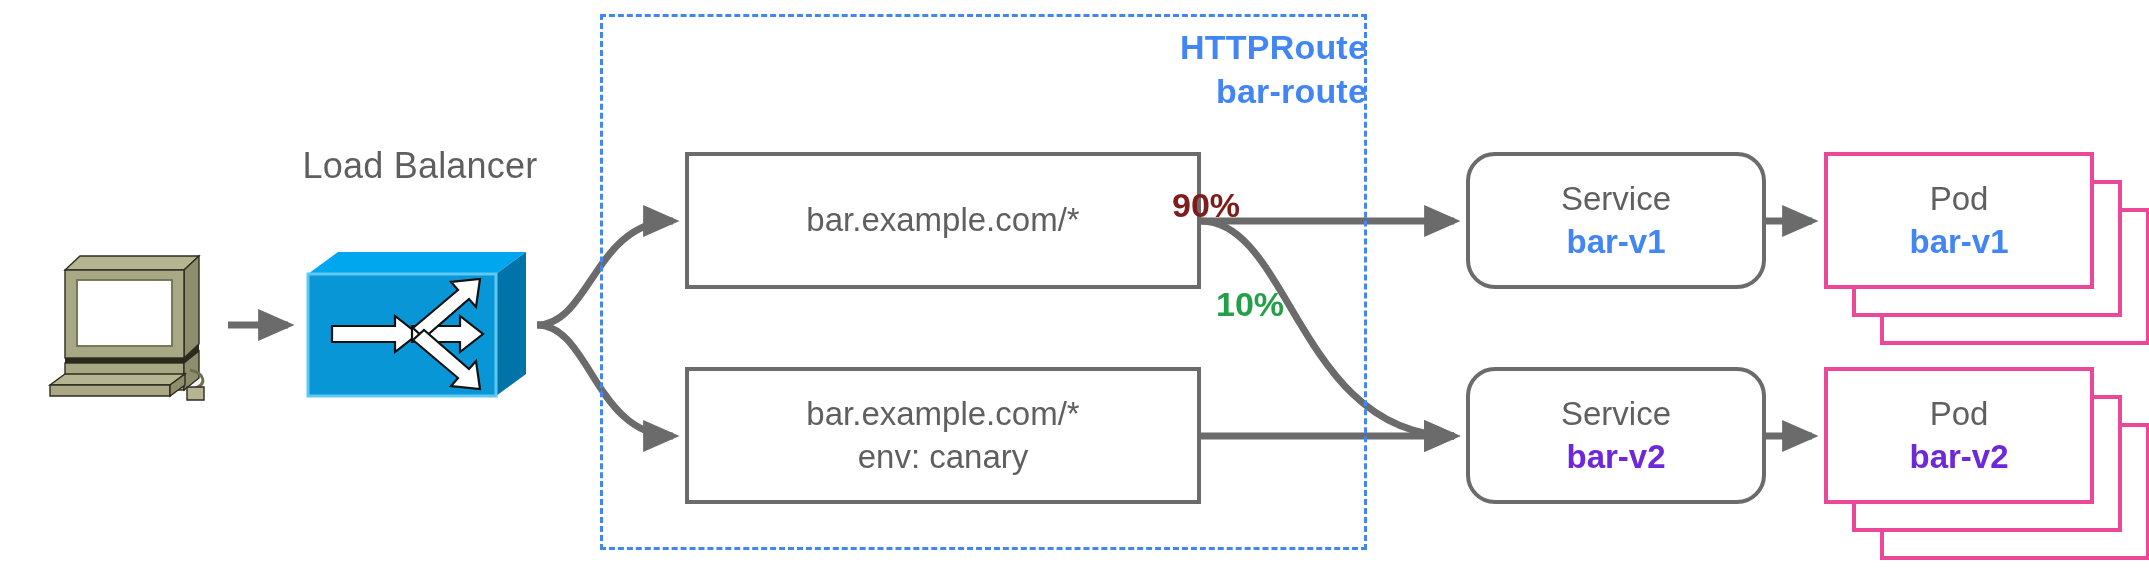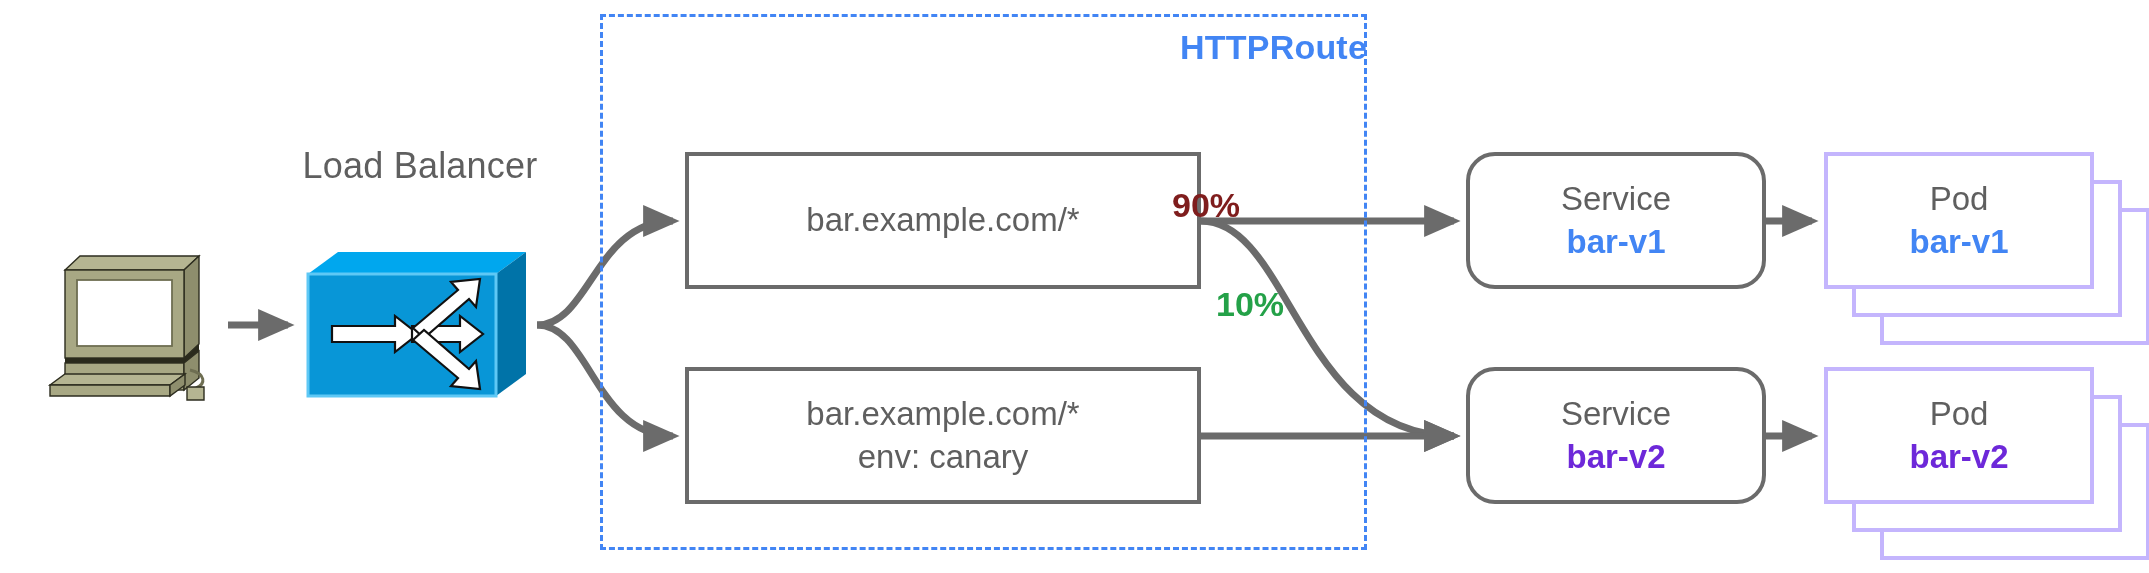--- a/index.html
+++ b/index.html
@@ -88,21 +88,21 @@
     height: 137px;
     z-index: 3;
   }
   #pod-stack-v1 { left: 1824px; top: 152px; }
   #pod-stack-v2 { left: 1824px; top: 367px; }
   .pod-layer {
     position: absolute;
     box-sizing: border-box;
     width: 270px;
     height: 137px;
-    border: 4px solid #c4b5fd;
+    border: 4px solid #ec4899;
     background: #ffffff;
   }
   .pod-layer.back2 { left: 56px; top: 56px; z-index: 1; }
   .pod-layer.back1 { left: 28px; top: 28px; z-index: 2; }
   .pod-layer.front {
     left: 0; top: 0; z-index: 3;
     display: flex; flex-direction: column;
     align-items: center; justify-content: center;
     text-align: center; line-height: 1.3;
   }
@@ -222,20 +222,21 @@
 
       <polygon points="113,92 158,130 151,138 180,141 176,113 169,121 124,82"></polygon>
     </g>
   </svg>
 
   <div id="lb-label">Load Balancer</div>
 
   <div class="route-group"></div>
   <div class="route-group-title">
     <span class="ln">HTTPRoute</span>
+    <span class="ln">bar-route</span>
   </div>
 
   <div class="nodebox match-box" id="match-box-primary">
     <span class="l1">bar.example.com/*</span>
   </div>
 
   <div class="nodebox match-box" id="match-box-canary">
     <span class="l1">bar.example.com/*</span>
     <span class="l2">env: canary</span>
   </div>

